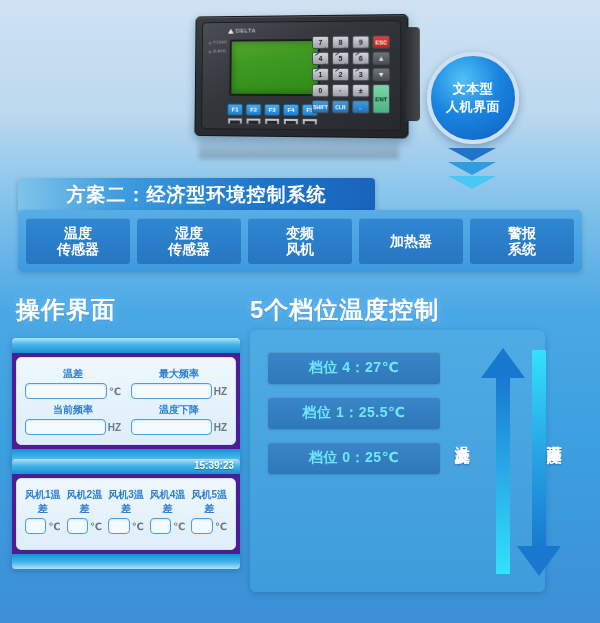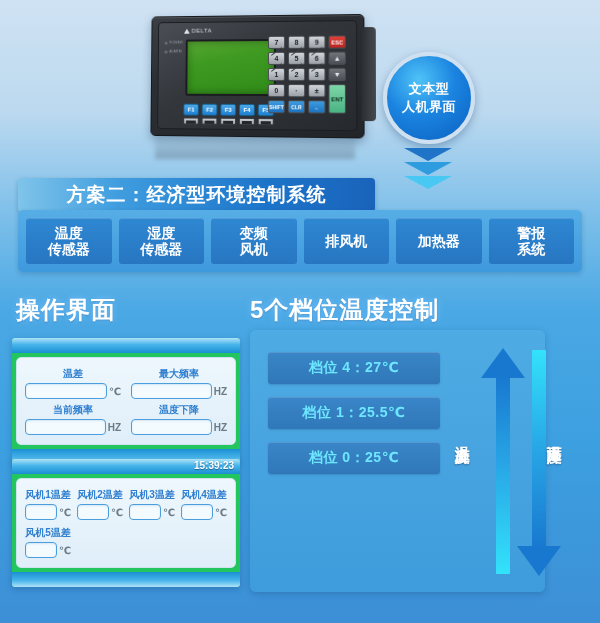--- a/index.html
+++ b/index.html
@@ -4,21 +4,21 @@
 <style>
   * { box-sizing: border-box; margin: 0; padding: 0; }
   body {
     width: 600px; height: 623px;
     font-family: "Liberation Sans", "DejaVu Sans", sans-serif;
     background: linear-gradient(180deg, #cfe2f3 0%, #bcd9ef 18%, #7fc0ea 34%, #4aa8e4 50%, #3c9fe0 72%, #3d8fd6 100%);
     overflow: hidden; position: relative;
   }
 
   
-  .hero { position: relative; height: 160px; }
+  .hero { position: relative; height: 160px; margin-left: 44px; }
 
   .device {
     position: absolute; left: 148px; top: 15px;
     width: 215px; height: 122px;
     background: linear-gradient(160deg,#3b3f45 0%, #2b2e33 35%, #232629 100%);
     border-radius: 5px;
     border: 1px solid #15171a;
     box-shadow: 0 4px 10px rgba(20,50,80,.35), inset 0 1px 0 rgba(255,255,255,.14);
     transform: perspective(620px) rotateY(-7deg) rotateX(2deg);
   }
@@ -148,21 +148,21 @@
   }
   .h-right {
     position: absolute; left: 250px; top: 294px;
     color: #fff; font-size: 24px; font-weight: bold; letter-spacing: 1px;
     text-shadow: 0 0 7px rgba(120,195,255,.95), 0 1px 2px rgba(20,70,120,.4);
   }
 
   
   .panel {
     position: absolute; left: 12px; width: 228px;
-    background: #22c55e; border-radius: 3px; overflow: hidden;
+    background: #4c1d95; border-radius: 3px; overflow: hidden;
     box-shadow: 0 2px 6px rgba(15,55,100,.28);
   }
   .panel-top, .panel-bottom {
     height: 15px;
     background: linear-gradient(180deg,#aee3f7 0%, #45b4ea 45%, #1b8fd4 100%);
     position: relative;
   }
   .panel-bottom {
     background: linear-gradient(180deg,#1b8fd4 0%, #45b4ea 55%, #aee3f7 100%);
   }
@@ -183,21 +183,21 @@
     text-align: center; margin-bottom: 2px;
   }
   .field-row { display: flex; align-items: center; gap: 2px; }
   .field-input {
     flex: 1; height: 16px; background: #f4fbff;
     border: 1px solid #4a9ede; border-radius: 4px;
     box-shadow: inset 0 1px 2px rgba(90,150,200,.22);
   }
   .field-unit { color: #6a7a86; font-size: 10px; font-weight: bold; }
 
-  .fan-grid { display: grid; grid-template-columns: repeat(4,1fr); gap: 6px 6px; }
+  .fan-grid { display: grid; grid-template-columns: repeat(5,1fr); gap: 6px 6px; }
 
   
   .gear-panel {
     position: absolute; left: 250px; top: 330px; width: 295px; height: 262px;
     background: linear-gradient(180deg,#4fabe3,#3f9cdc);
     border-radius: 6px;
     box-shadow: 0 2px 6px rgba(15,55,100,.25);
   }
   .gear-list {
     position: absolute; left: 18px; top: 22px; width: 172px;
@@ -349,23 +349,20 @@
   </div>
   <div class="chip">
     <span>湿度</span>
     <span>传感器</span>
   </div>
   <div class="chip">
     <span>变频</span>
     <span>风机</span>
   </div>
   <div class="chip">
-    <span>排风机</span>
-  </div>
-  <div class="chip">
     <span>加热器</span>
   </div>
   <div class="chip">
     <span>警报</span>
     <span>系统</span>
   </div>
 </div>
 
 <div class="h-left">操作界面</div>
 <div class="h-right">5个档位温度控制</div>

